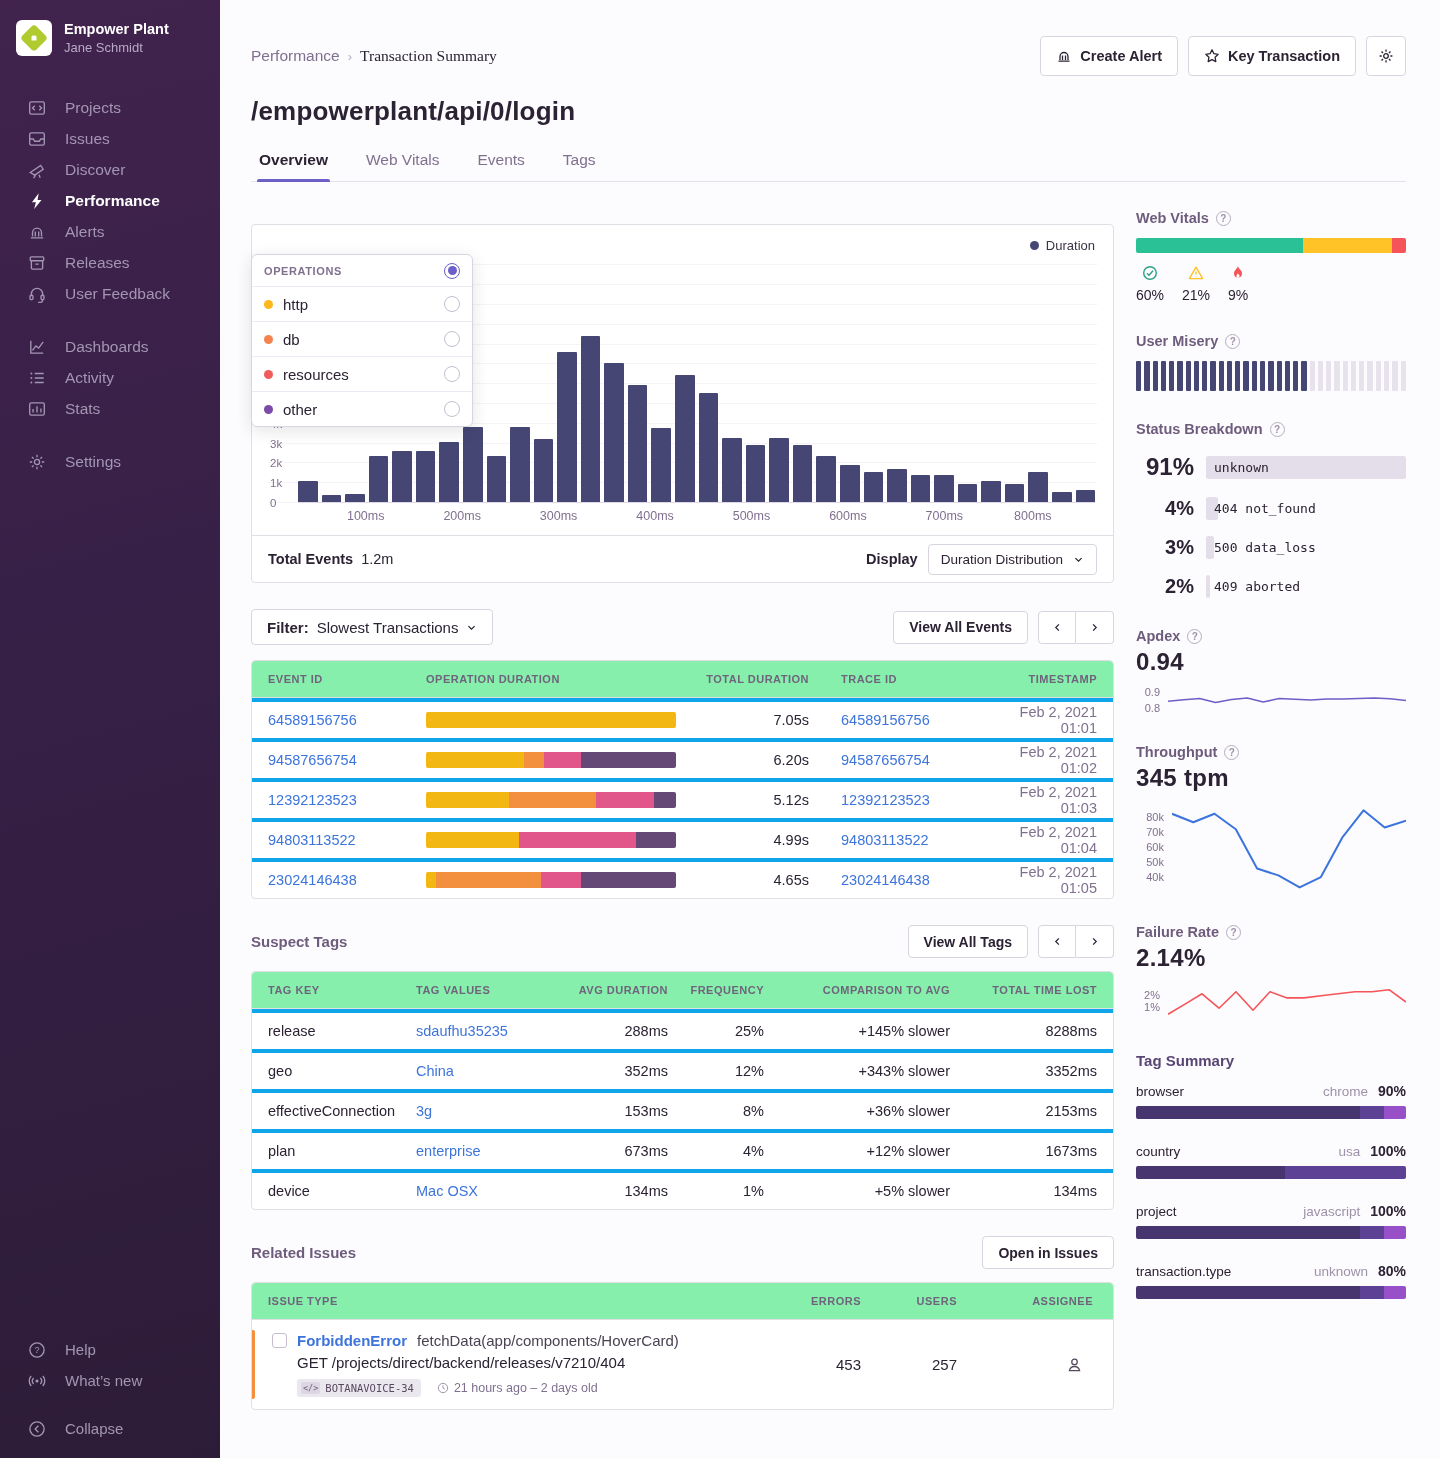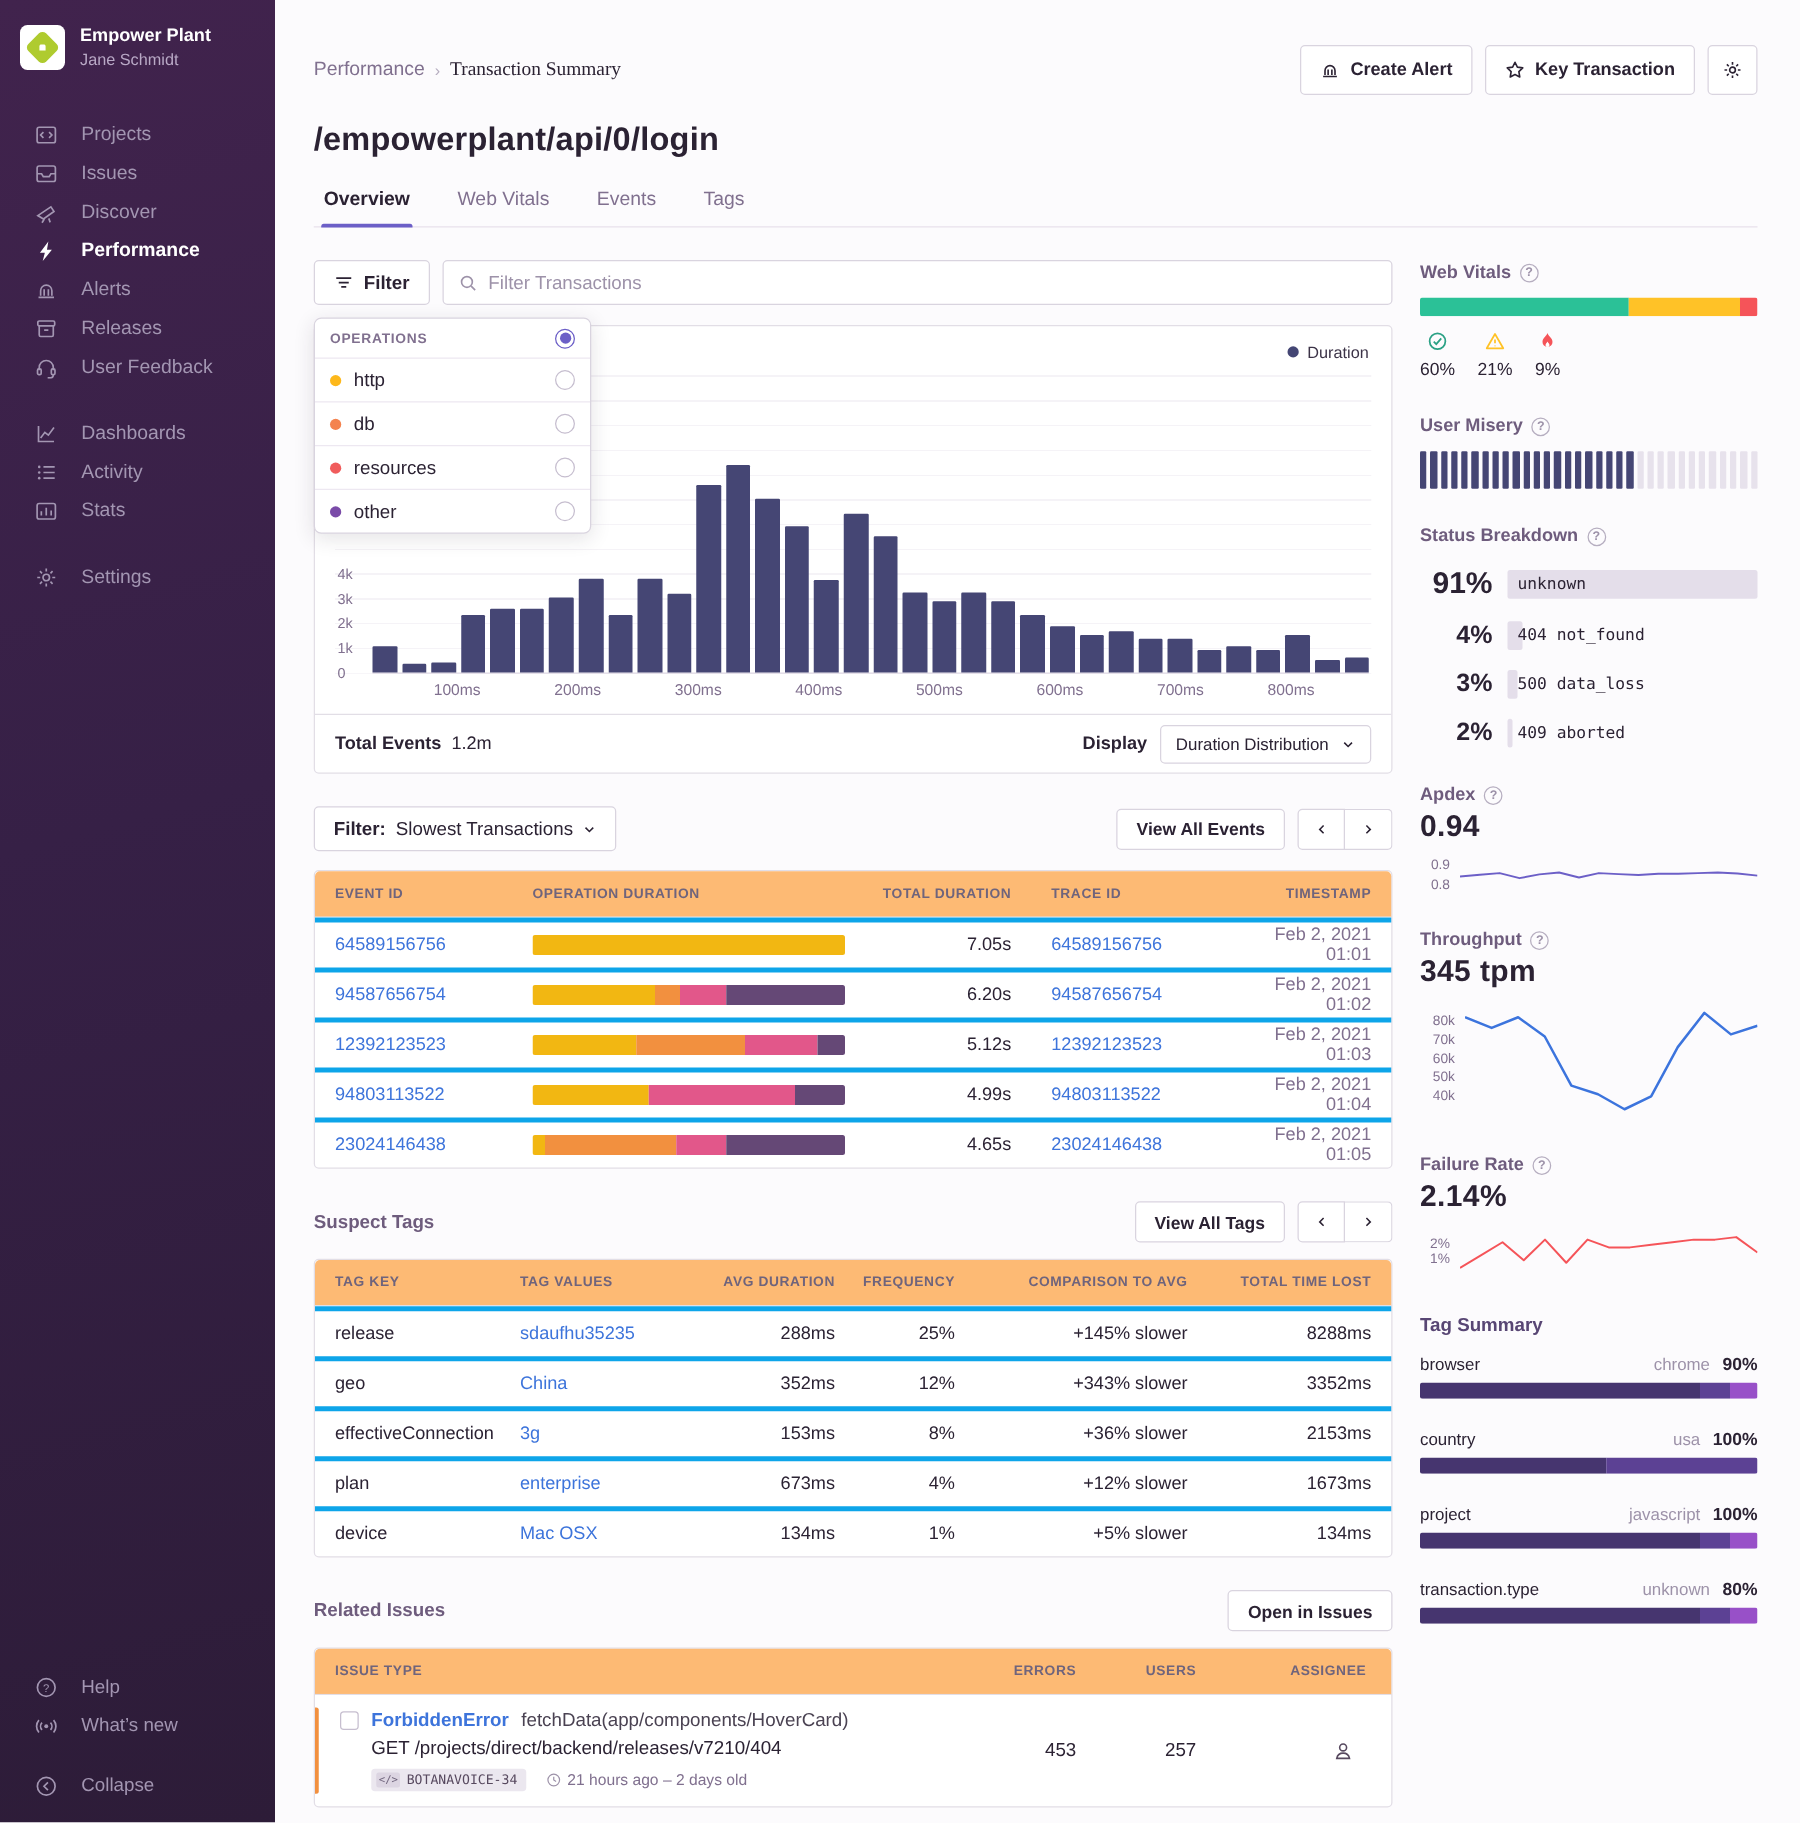--- a/index.html
+++ b/index.html
@@ -92,21 +92,21 @@
   .filter-select b { font-weight:bold; }
   .ev-right { display:flex; gap:10px; align-items:center; }
   .btn-sm { height:33px; font-size:14px; }
   .pager { display:flex; }
   .pager .pg { width:38px; height:33px; background:#fff; border:1px solid #D9D4DF; display:flex; align-items:center; justify-content:center; cursor:pointer; color:#2B2233; }
   .pager .pg:first-child { border-radius:4px 0 0 4px; }
   .pager .pg:last-child { border-radius:0 4px 4px 0; border-left:none; }
   .pager .ic { width:11px; height:11px; }
 
   
-  .t-head { display:grid; align-items:center; background:#fdba74; border-bottom:1px solid #E2DEE6; height:37px; font-size:11px; font-weight:bold; letter-spacing:.5px; color:#6F647C; text-transform:uppercase; border-radius:4px 4px 0 0; }
+  .t-head { display:grid; align-items:center; background:#86efac; border-bottom:1px solid #E2DEE6; height:37px; font-size:11px; font-weight:bold; letter-spacing:.5px; color:#6F647C; text-transform:uppercase; border-radius:4px 4px 0 0; }
   .t-row { display:grid; align-items:center; height:40px; border-top:4px solid #0ea5e9; font-size:14.5px; }
   .t-row:first-of-type { border-top:none; }
   .g-ev { grid-template-columns:158px 265px 118px 32px 158px 1fr; padding:0 16px; }
   .g-tag { grid-template-columns:148px 140px 112px 96px 186px 1fr; padding:0 16px; }
   .ra { text-align:right; }
   .link { color:#3D74DB; cursor:pointer; }
   .opbar { width:250px; height:16px; display:flex; border-radius:2px; overflow:hidden; }
   .opbar span { height:100%; }
   .muted { color:#80708F; }
 
@@ -358,39 +358,20 @@
   <div class="tabs">
     <div class="tab active">Overview</div>
     <div class="tab">Web Vitals</div>
     <div class="tab">Events</div>
     <div class="tab">Tags</div>
   </div>
 
   <div class="content">
 
     <div class="colL">
-      <div class="filter-row">
-        <button class="btn btn-filter">
-          <span class="ic">
-              <svg viewBox="0 0 16 16" fill="none" stroke="currentColor" stroke-width="1.4">
-                <path d="M2 4.5h12M4 8h8M6 11.5h4"></path>
-              </svg>
-            </span>
-          <span>Filter</span>
-        </button>
-        <div class="search">
-          <span class="ic">
-              <svg viewBox="0 0 16 16" fill="none" stroke="currentColor" stroke-width="1.4">
-                <circle cx="7" cy="7" r="4.6"></circle>
-                <path d="M10.6 10.6 14 14"></path>
-              </svg>
-            </span>
-          <input type="text" placeholder="Filter Transactions" style="">
-        </div>
-      </div>
 
       <div class="dropdown">
         <div class="dd-row dd-head">
           <span class="dd-label">OPERATIONS</span>
           <span class="radio sel"></span>
         </div>
         <div class="dd-row">
           <span class="dd-dot" id="dot-0" style="background: rgb(253, 184, 27);"></span>
           <span class="dd-label">http</span>
           <span class="radio"></span>

